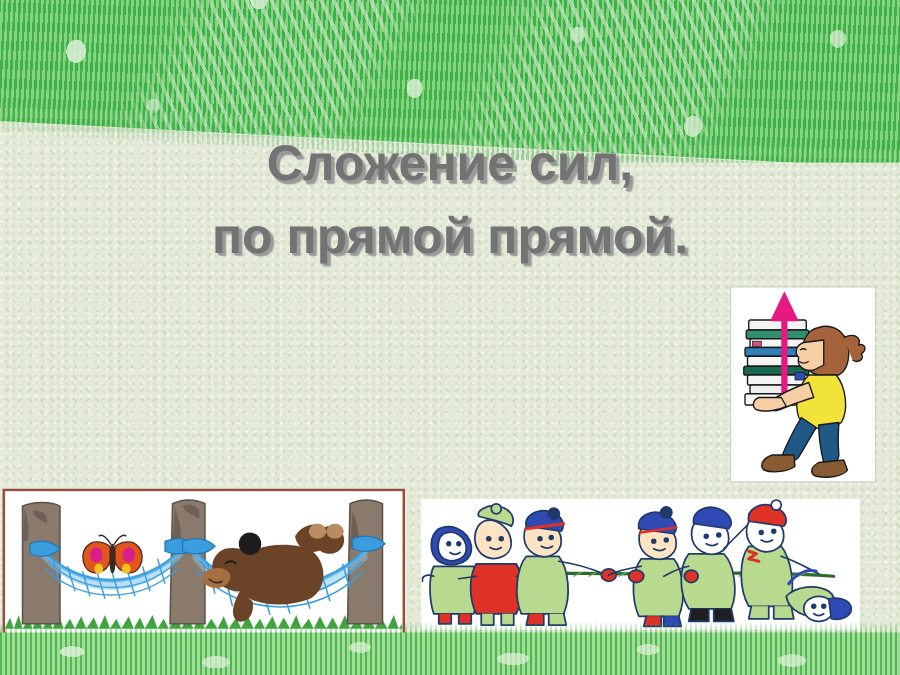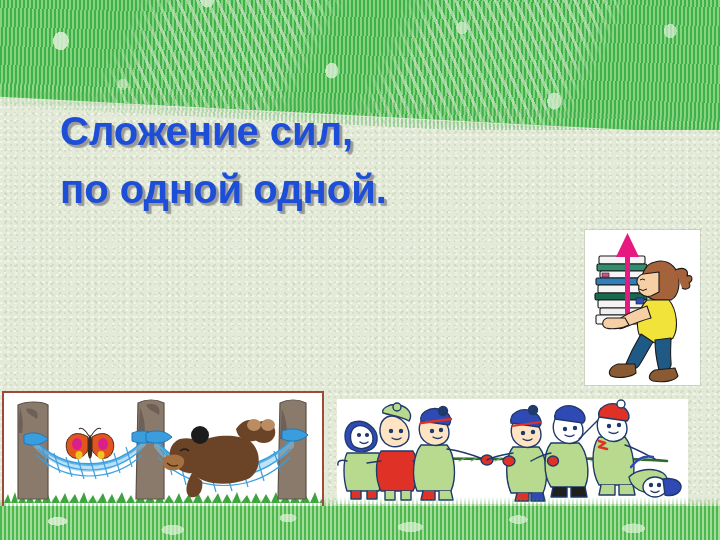--- a/index.html
+++ b/index.html
@@ -144,24 +144,25 @@
     -webkit-mask-image: linear-gradient(to bottom, rgba(0,0,0,0), rgba(0,0,0,1));
     mask-image: linear-gradient(to bottom, rgba(0,0,0,0), rgba(0,0,0,1));
   }
 
   
   .title-block {
     position: absolute;
     left: 60px;
     top: 102px;
     width: 600px;
+    text-align: center;
     font-weight: bold;
     font-size: 40px;
     line-height: 58px;
-    color: #1d4ed8;
+    color: #737373;
     letter-spacing: 0px;
     text-shadow:
       2px 2px 0px #9a9a9a,
       3px 3px 1px rgba(120,120,120,0.65);
     z-index: 5;
   }
   .title-block .tline { display: block; white-space: nowrap; }
 
   
   .panel {
@@ -212,21 +213,21 @@
     <div class="banner-main">
       <div class="blobs"></div>
       <div class="scribble"></div>
     </div>
     <div class="banner-fade"></div>
     <div class="banner-thin"></div>
   </div>
 
   <div class="title-block">
     <span class="tline">Сложение сил,</span>
-    <span class="tline">по одной одной.</span>
+    <span class="tline">по прямой прямой.</span>
   </div>
 
   <div class="panel" id="books-panel">
     <svg width="115" height="155" viewBox="0 0 115 155">
       <rect x="0" y="0" width="115" height="155" fill="#ffffff"></rect>
 
       <g stroke="#1a1a1a" stroke-width="1.1">
         <rect x="14" y="26" width="46" height="8" rx="1.5" fill="#f4f4f4"></rect>
         <rect x="12" y="34" width="50" height="7" rx="1.5" fill="#2f8f6e"></rect>
         <rect x="15" y="41" width="45" height="7" rx="1.5" fill="#f4f4f4"></rect>

